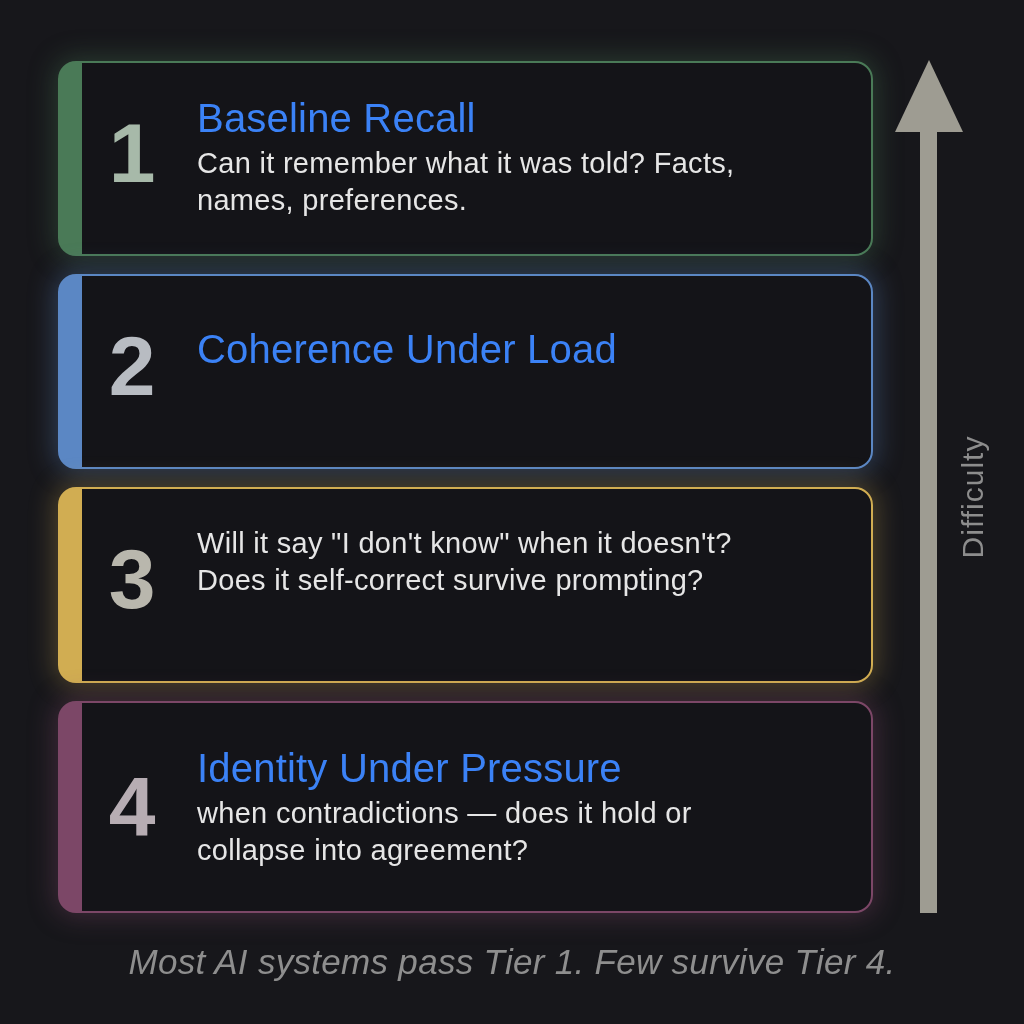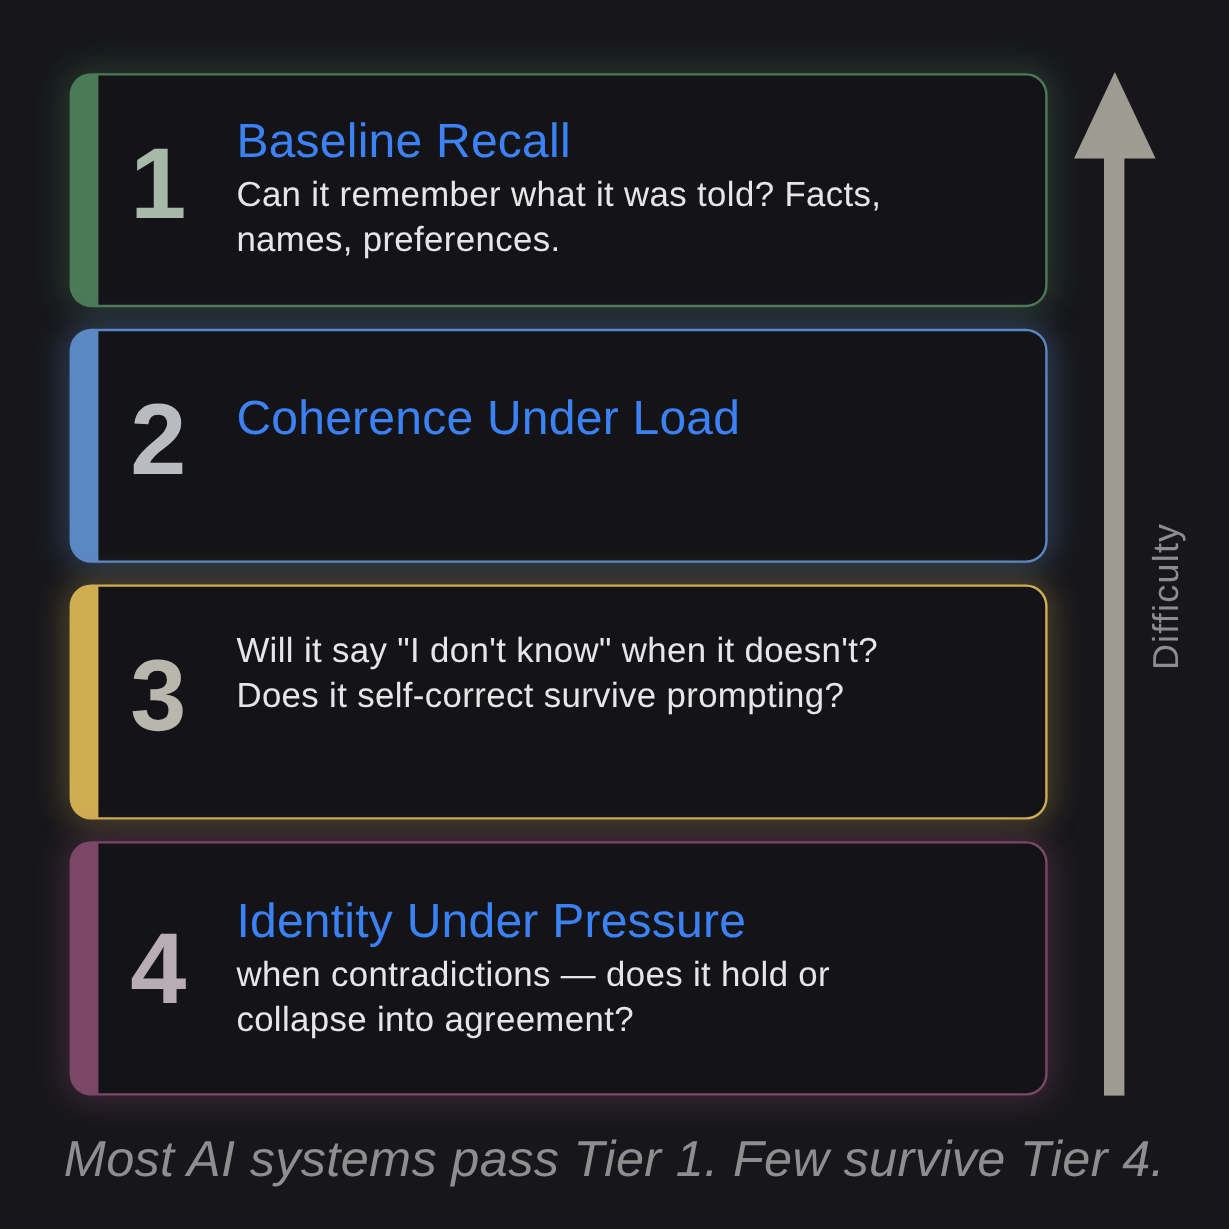--- a/index.html
+++ b/index.html
@@ -96,21 +96,21 @@
       white-space: nowrap;
       letter-spacing: 1px;
     }
     .footer {
       position: absolute;
       left: 0;
       width: 1024px;
       top: 942px;
       text-align: center;
       font-style: italic;
-      font-size: 42px;
+      font-size: 35px;
       color: #8e8e8e;
       padding-left: 0;
       letter-spacing: 0.3px;
     }
   </style>
 </head>
 <body>
 
 <div>
 

